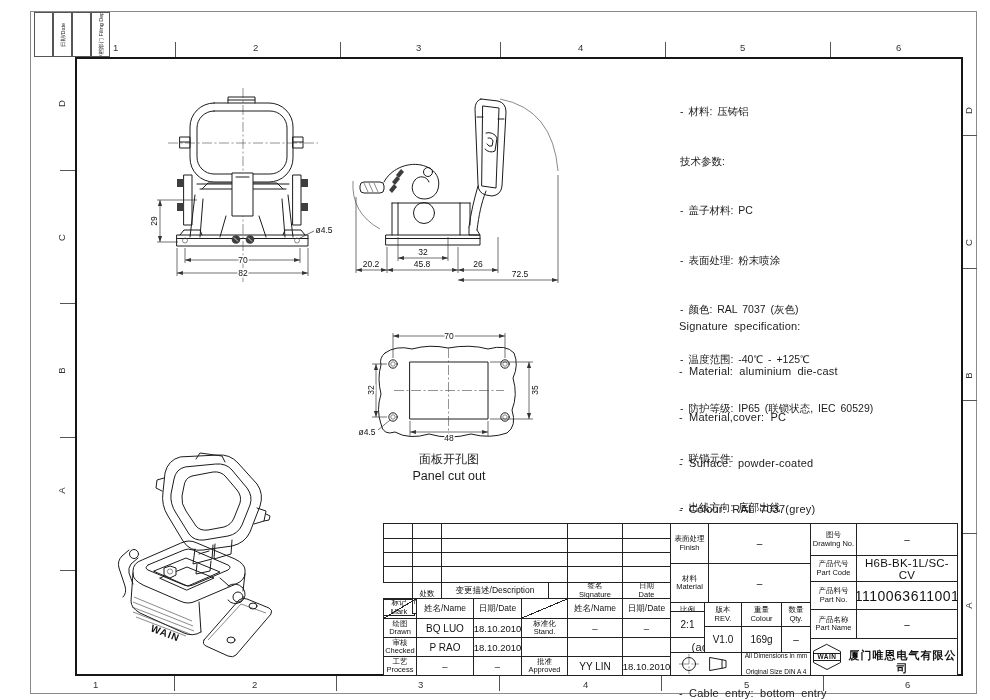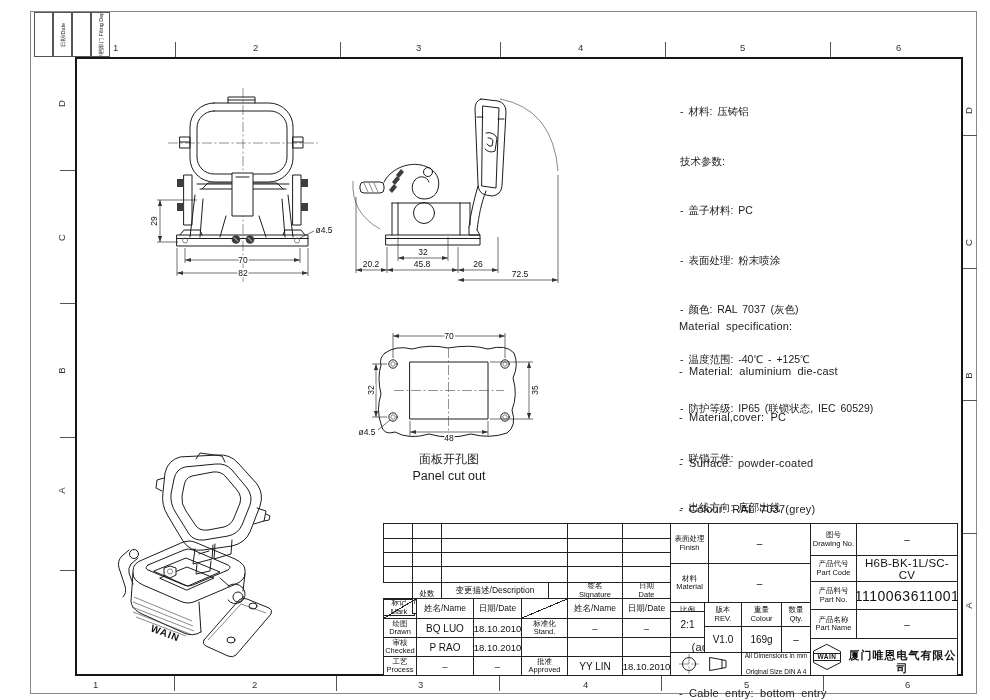--- a/index.html
+++ b/index.html
@@ -347,21 +347,21 @@
     <div>- 颜色: RAL 7037 (灰色)</div>
     <div>- 温度范围: -40℃ - +125℃</div>
     <div>- 防护等级: IP65 (联锁状态, IEC 60529)</div>
     <div>- 联锁元件:</div>
     <div>- 出线方向: 底部出线</div>
     <div>    · 锁扣方式: 金属单扣</div>
     <div>    · 材料: 不锈钢+软胶</div>
     <div>- 密封元件: NBR</div>
   </div>
   <div class="spec spec-en">
-    <div>Material specification:</div>
+    <div>Signature specification:</div>
     <div>- Material: aluminium die-cast</div>
     <div>- Material,cover: PC</div>
     <div>- Surface: powder-coated</div>
     <div>- Colour: RAL 7037(grey)</div>
     <div>- Temperature range: -40℃ - +125℃</div>
     <div>- Degree of protection: IP65</div>
     <div>  (acc.to IEC 60529 for coupled connector)</div>
     <div>- Cable entry: bottom entry</div>
     
     

